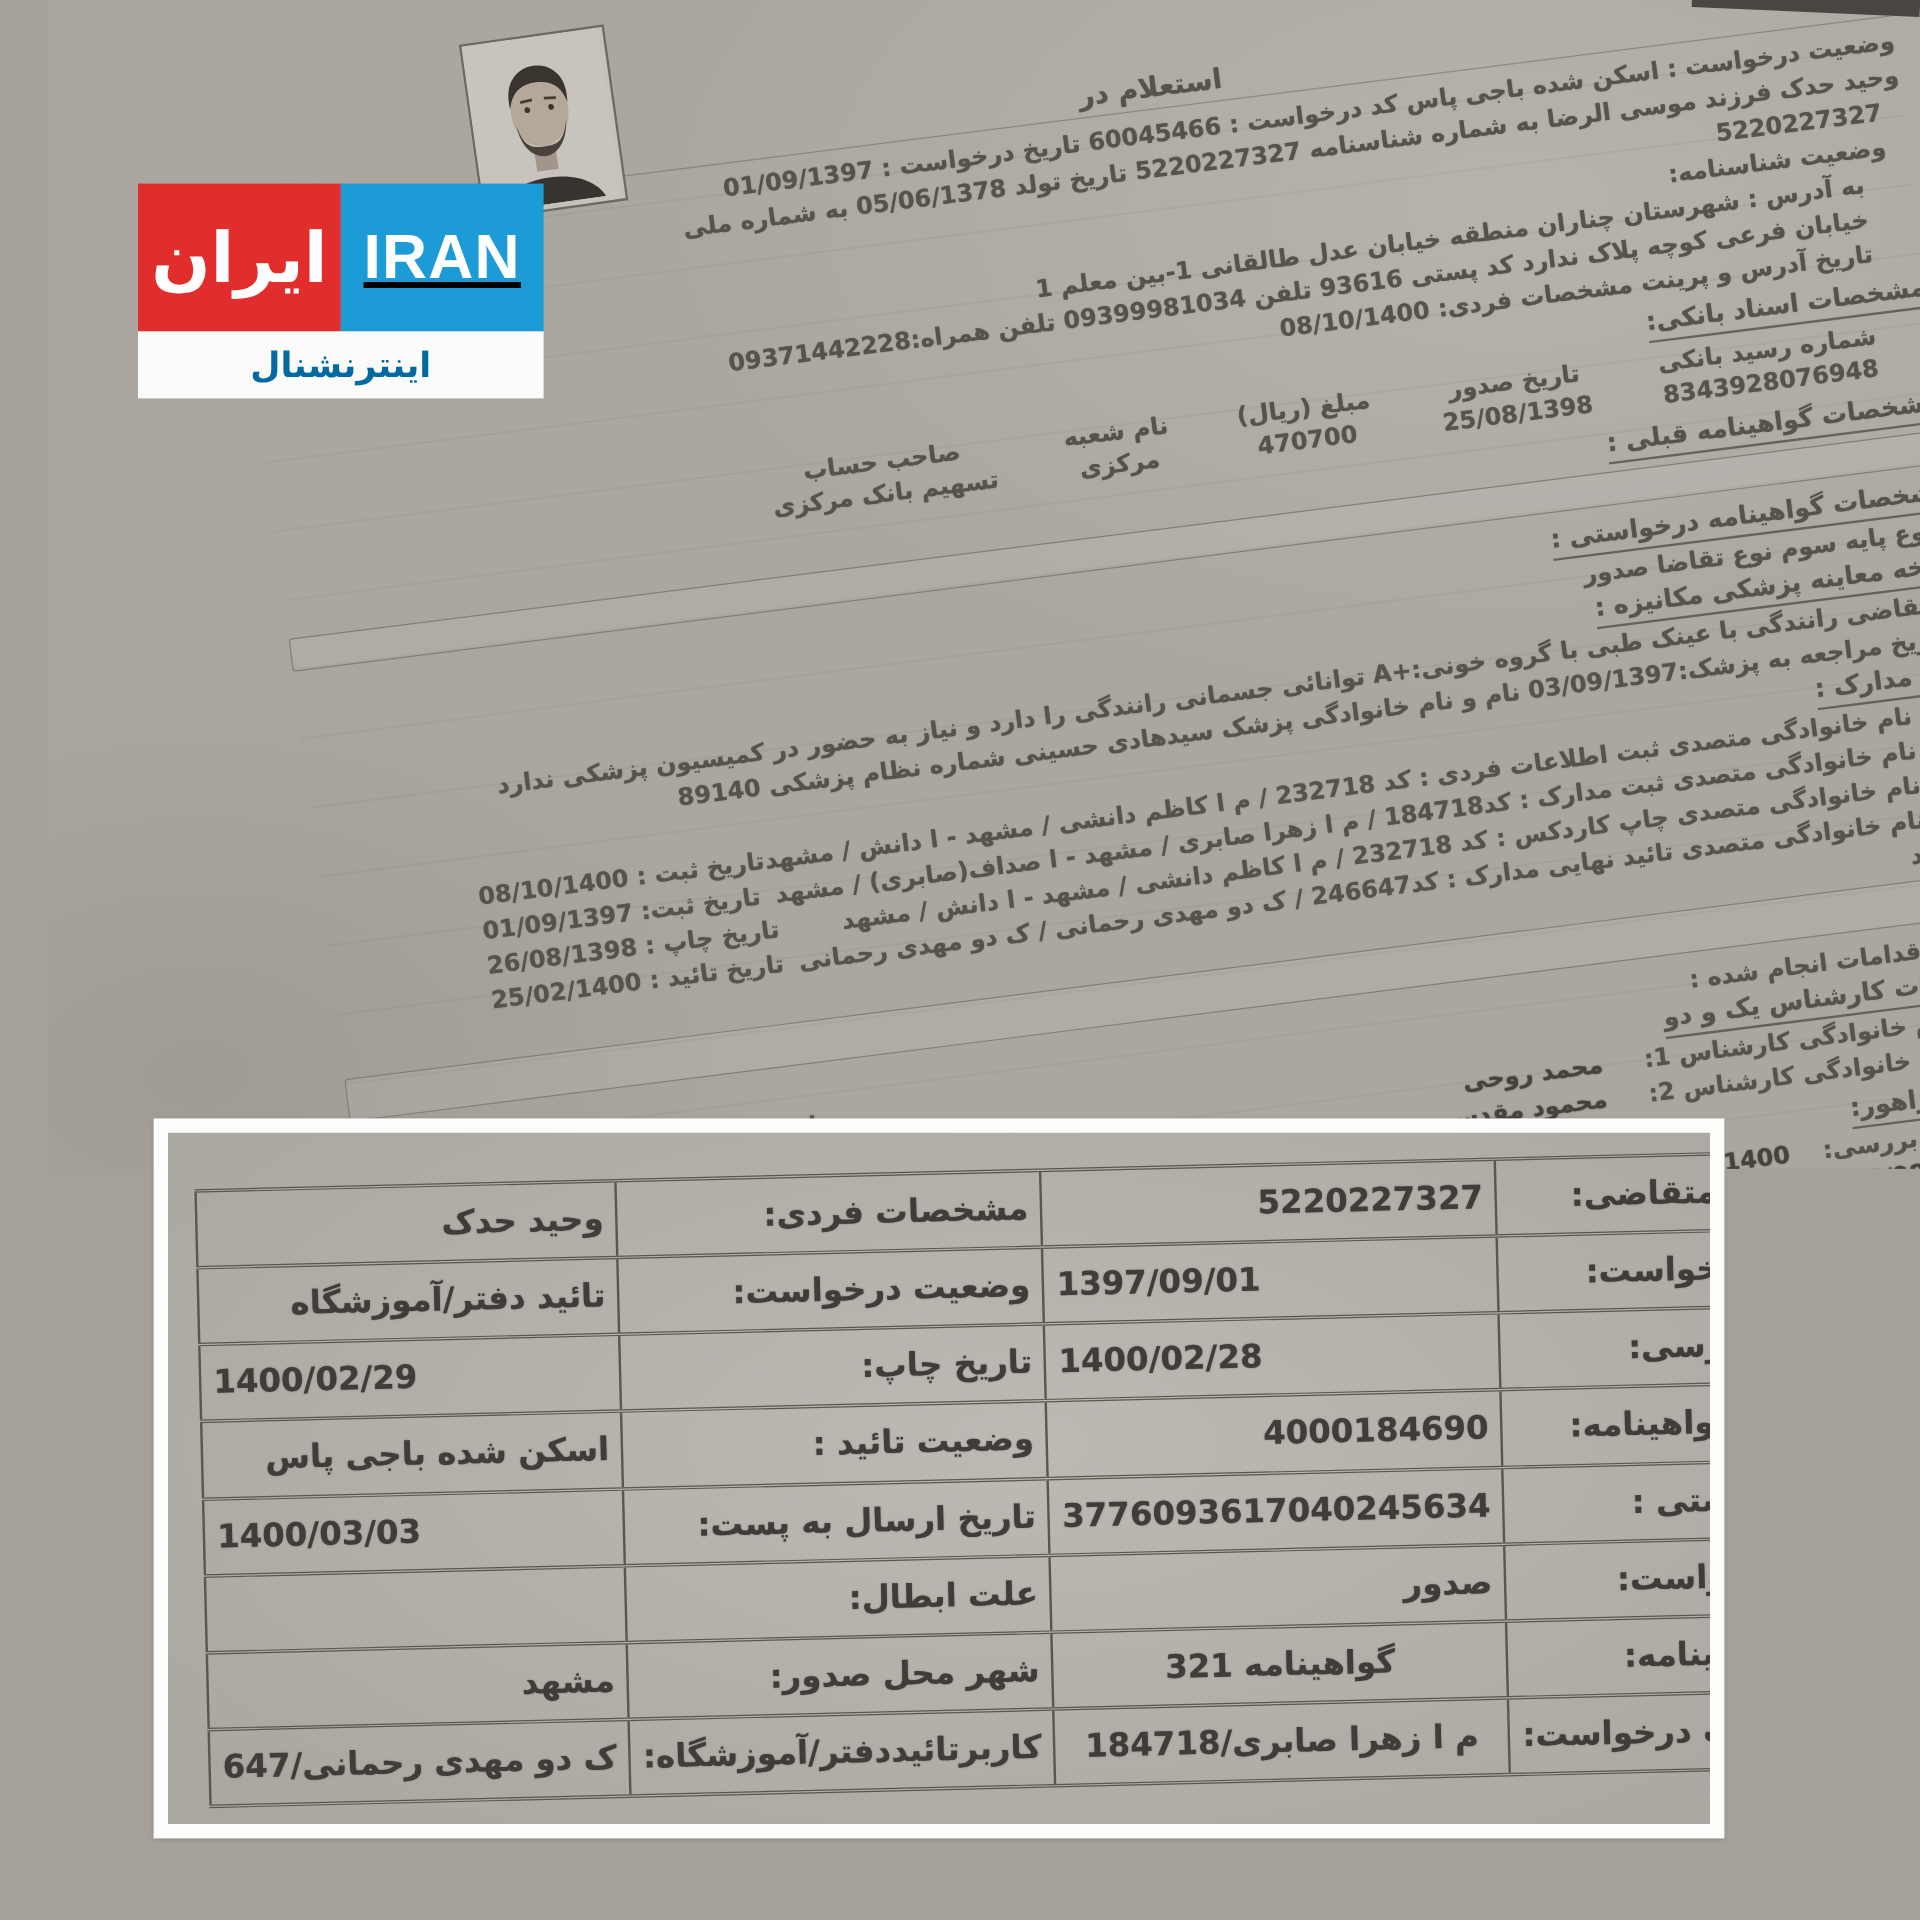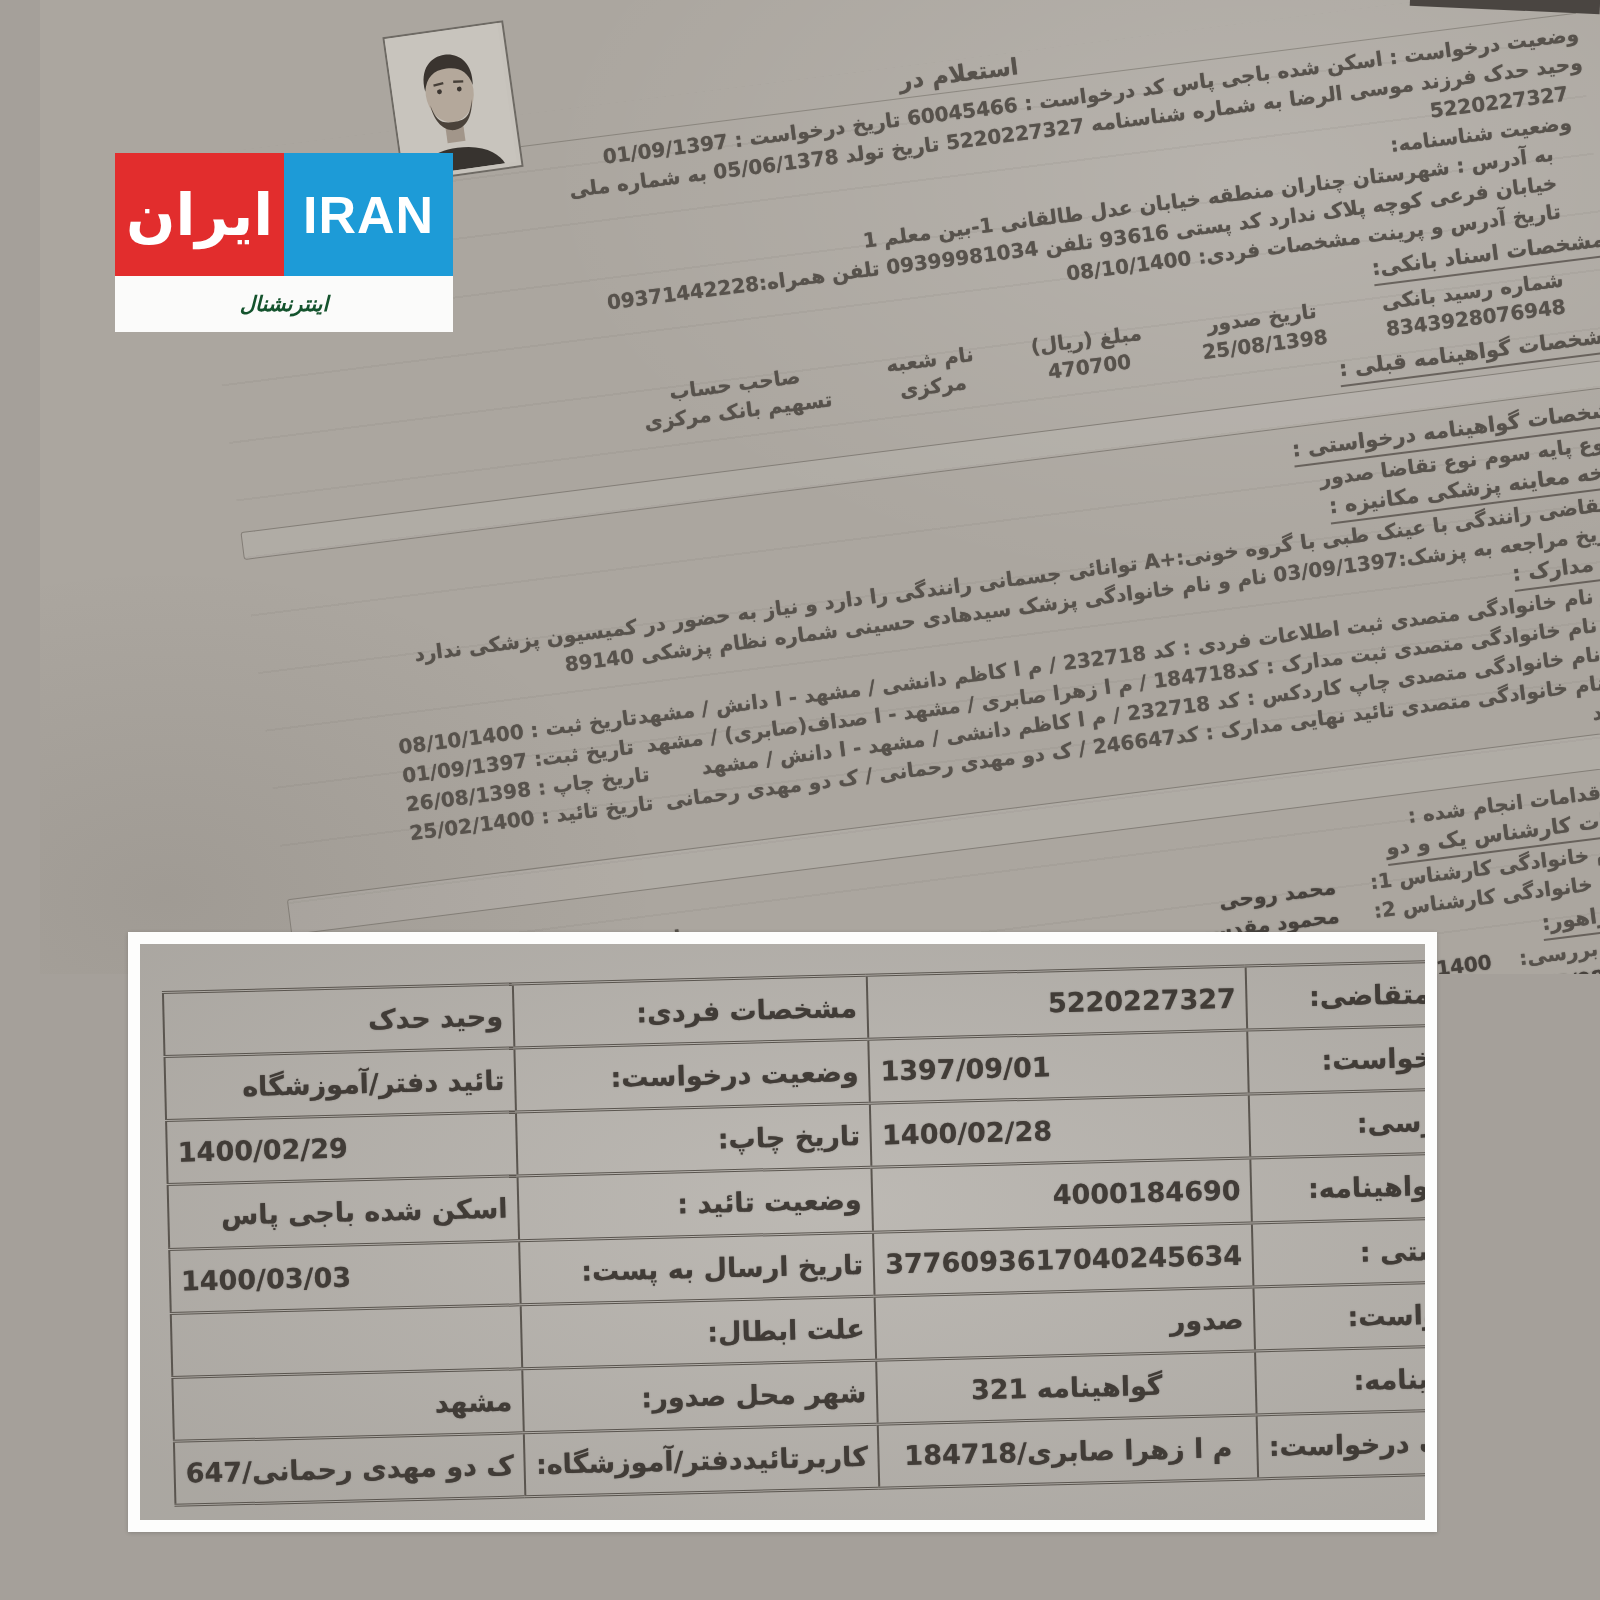--- a/index.html
+++ b/index.html
@@ -50,25 +50,25 @@
   .title-line{padding-right:560px;font-size:23px;}
   
   .portrait{
     position:absolute;left:352px;top:28px;width:118px;height:144px;
     border:2px solid #6e6a64;background:#c6c2bb;transform:rotate(-8deg);
   }
   
   .logo{position:absolute;left:75px;top:153px;width:338px;height:170px;}
   .logo .boxes{display:flex;height:123px;}
   .logo .red{width:50%;background:#e22d2d;display:flex;align-items:center;justify-content:center;}
-  .logo .blue{width:50%;background:#1d9bd7;display:flex;align-items:center;justify-content:center;}
+  .logo .blue{width:50%;background:#1d9bd7;display:flex;align-items:center;justify-content:center;text-decoration:underline;}
   .logo .fa{color:#fff;font-size:58px;font-weight:bold;line-height:1;}
   .logo .en{color:#fff;font-size:52px;font-weight:bold;letter-spacing:1px;font-family:"Liberation Sans",sans-serif;}
   .logo .sub{height:56px;background:#fbfbfa;display:flex;align-items:center;justify-content:center;}
-  .logo .sub span{color:#14532d;font-size:21px;font-weight:bold;letter-spacing:7px;font-style:italic;}
+  .logo .sub span{color:#0369a1;font-size:29px;font-weight:bold;letter-spacing:7px;}
   
   .frame{
     position:absolute;left:128px;top:932px;width:1309px;height:600px;
     background:#fdfdfc;box-sizing:border-box;padding:12px;
     box-shadow:0 1px 4px rgba(0,0,0,.18);
   }
   .frame .paper{
     width:100%;height:100%;
     background:
       radial-gradient(900px 420px at 55% 45%, rgba(255,255,255,.10), rgba(0,0,0,.06)),

